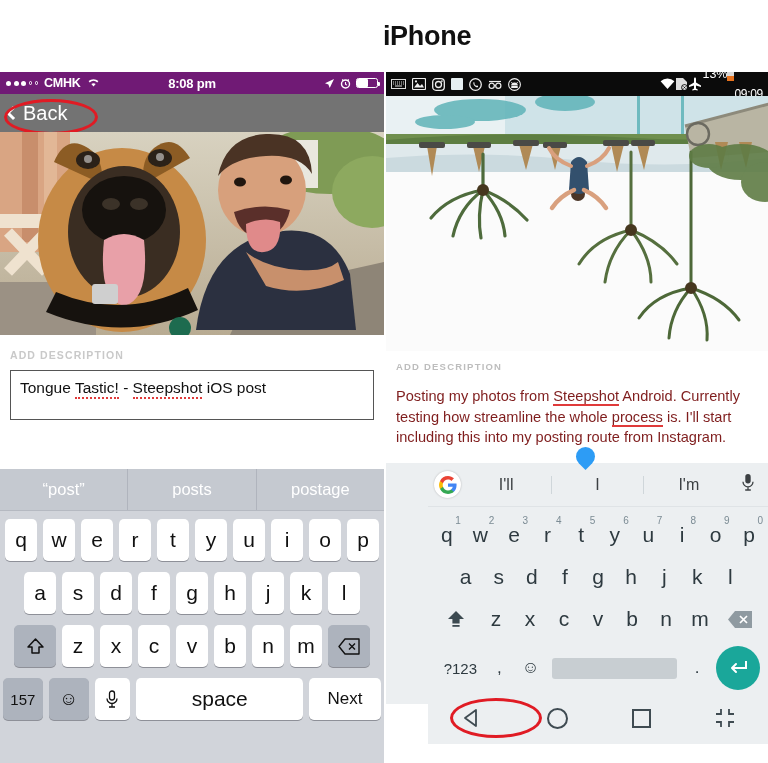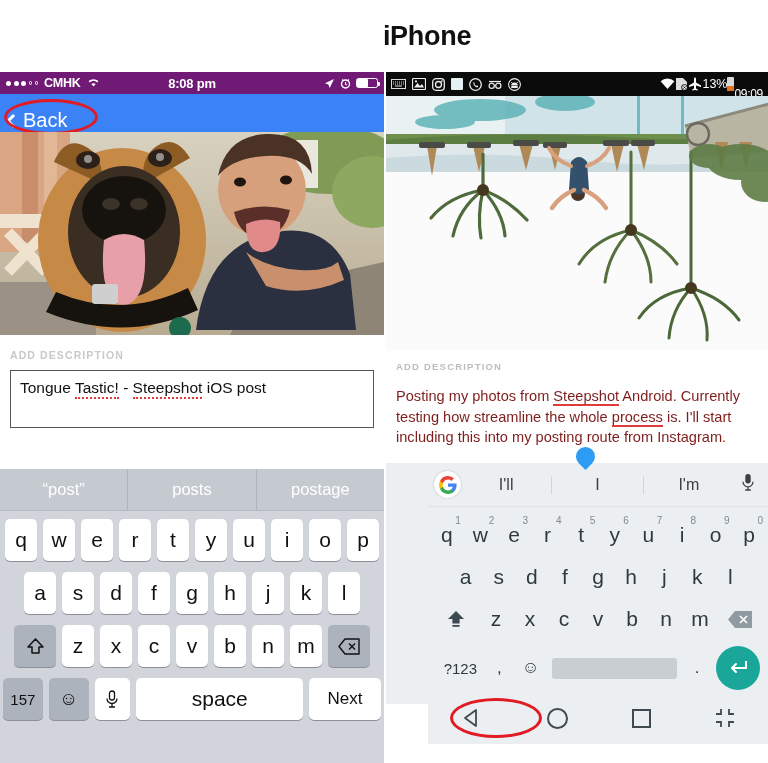--- a/index.html
+++ b/index.html
@@ -47,22 +47,22 @@
     width: 22px; height: 10px; border: 1.2px solid #fff; border-radius: 2.5px;
     position: relative; display: inline-block;
   }
   .ios-batt::after {
     content: ""; position: absolute; right: -3px; top: 3px;
     width: 2px; height: 4px; background: #fff; border-radius: 0 1px 1px 0;
   }
   .ios-batt > i { display: block; height: 100%; background: #fff; border-radius: 1px; width: 55%; }
 
   .ios-nav {
-    height: 38px; background: #3b82f6; color: #fff;
-    display: flex; align-items: flex-end; padding-left: 8px; position: relative;
+    height: 38px; background: #737373; color: #fff;
+    display: flex; align-items: center; padding-left: 8px; position: relative;
   }
   .back-btn { display: flex; align-items: center; gap: 3px; font-size: 20px; color: #fff; }
   .chev-left {
     display: inline-block; width: 10px; height: 10px;
     border-left: 3px solid #fff; border-bottom: 3px solid #fff;
     transform: rotate(45deg); margin-right: 2px;
   }
   .red-ellipse {
     position: absolute; border: 3.5px solid #e01b24; border-radius: 50%;
     pointer-events: none;
@@ -72,21 +72,21 @@
   
   .ios-photo { height: 203px; position: relative; overflow: hidden; background: #c2b49a; }
   .ios-photo svg { display: block; width: 100%; height: 100%; }
 
   .ios-body { background: #fff; height: 134px; padding: 14px 10px 0 10px; }
   .label-add {
     font-size: 10.5px; color: #c9c9c9; letter-spacing: 1.1px; font-weight: 600;
     margin-bottom: 9px;
   }
   .ios-textbox {
-    border: 1.6px solid #555; height: 58px; padding: 7px 9px;
+    border: 1.6px solid #555; height: 50px; padding: 7px 9px;
     font-size: 15.5px; color: #111; line-height: 1.25; background: #fff;
   }
   .sp { border-bottom: 2px dotted #e03a3a; padding-bottom: 1px; }
 
   
   .ios-kb { background: #d1d4da; height: 294px; }
   .ios-sugg {
     height: 42px; display: flex; align-items: stretch;
     background: #c5c9d0; border-bottom: 1px solid #b5b9c1;
   }
@@ -109,21 +109,21 @@
   .ios-key.emoji { width: 42px; background: #adb3bd; font-size: 19px; }
   .ios-key.mic { width: 38px; font-size: 18px; }
   .ios-key.next { width: 76px; background: #ffffff; font-size: 17px; }
 
   
   .and-status {
     height: 24px; background: #0b0b0b; color: #fff;
     display: flex; align-items: center; font-size: 12px; padding: 0 5px; gap: 5px;
   }
   .and-status .left { display: flex; align-items: center; gap: 6px; }
-  .and-status .right { margin-left: auto; display: flex; align-items: center; }
+  .and-status .right { margin-left: auto; display: flex; }
   .sicon { display: inline-flex; align-items: center; justify-content: center; }
   .and-time { font-size: 12px; letter-spacing: -0.3px; margin-top: 20px; }
   .and-pct { font-size: 12.5px; }
   .and-batt {
     width: 7px; height: 14px; background: #d8d8d8; border-radius: 1px;
     position: relative; display: inline-block;
   }
   .and-batt > i { position: absolute; bottom: 0; left: 0; right: 0; height: 35%; background: #e8731e; }
 
   .and-photo { height: 255px; position: relative; overflow: hidden; background: #f4f5f6; }

